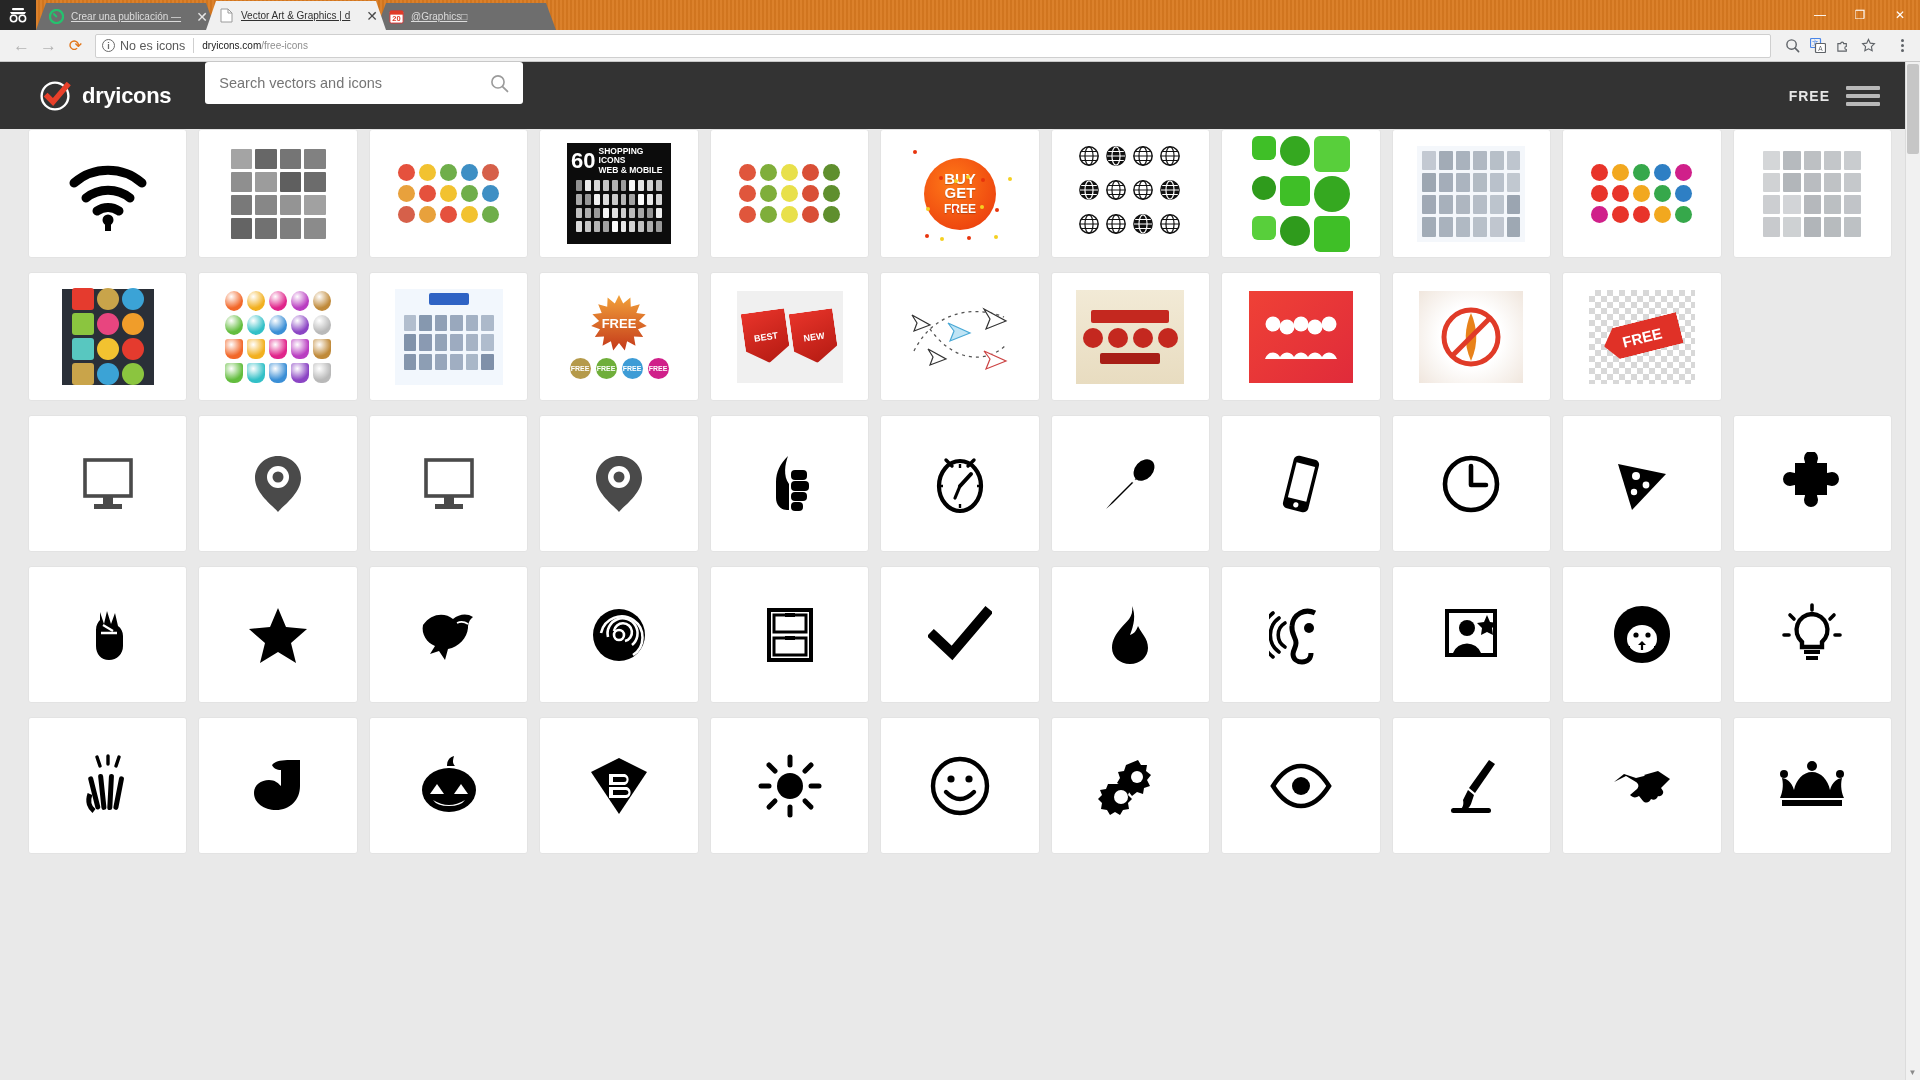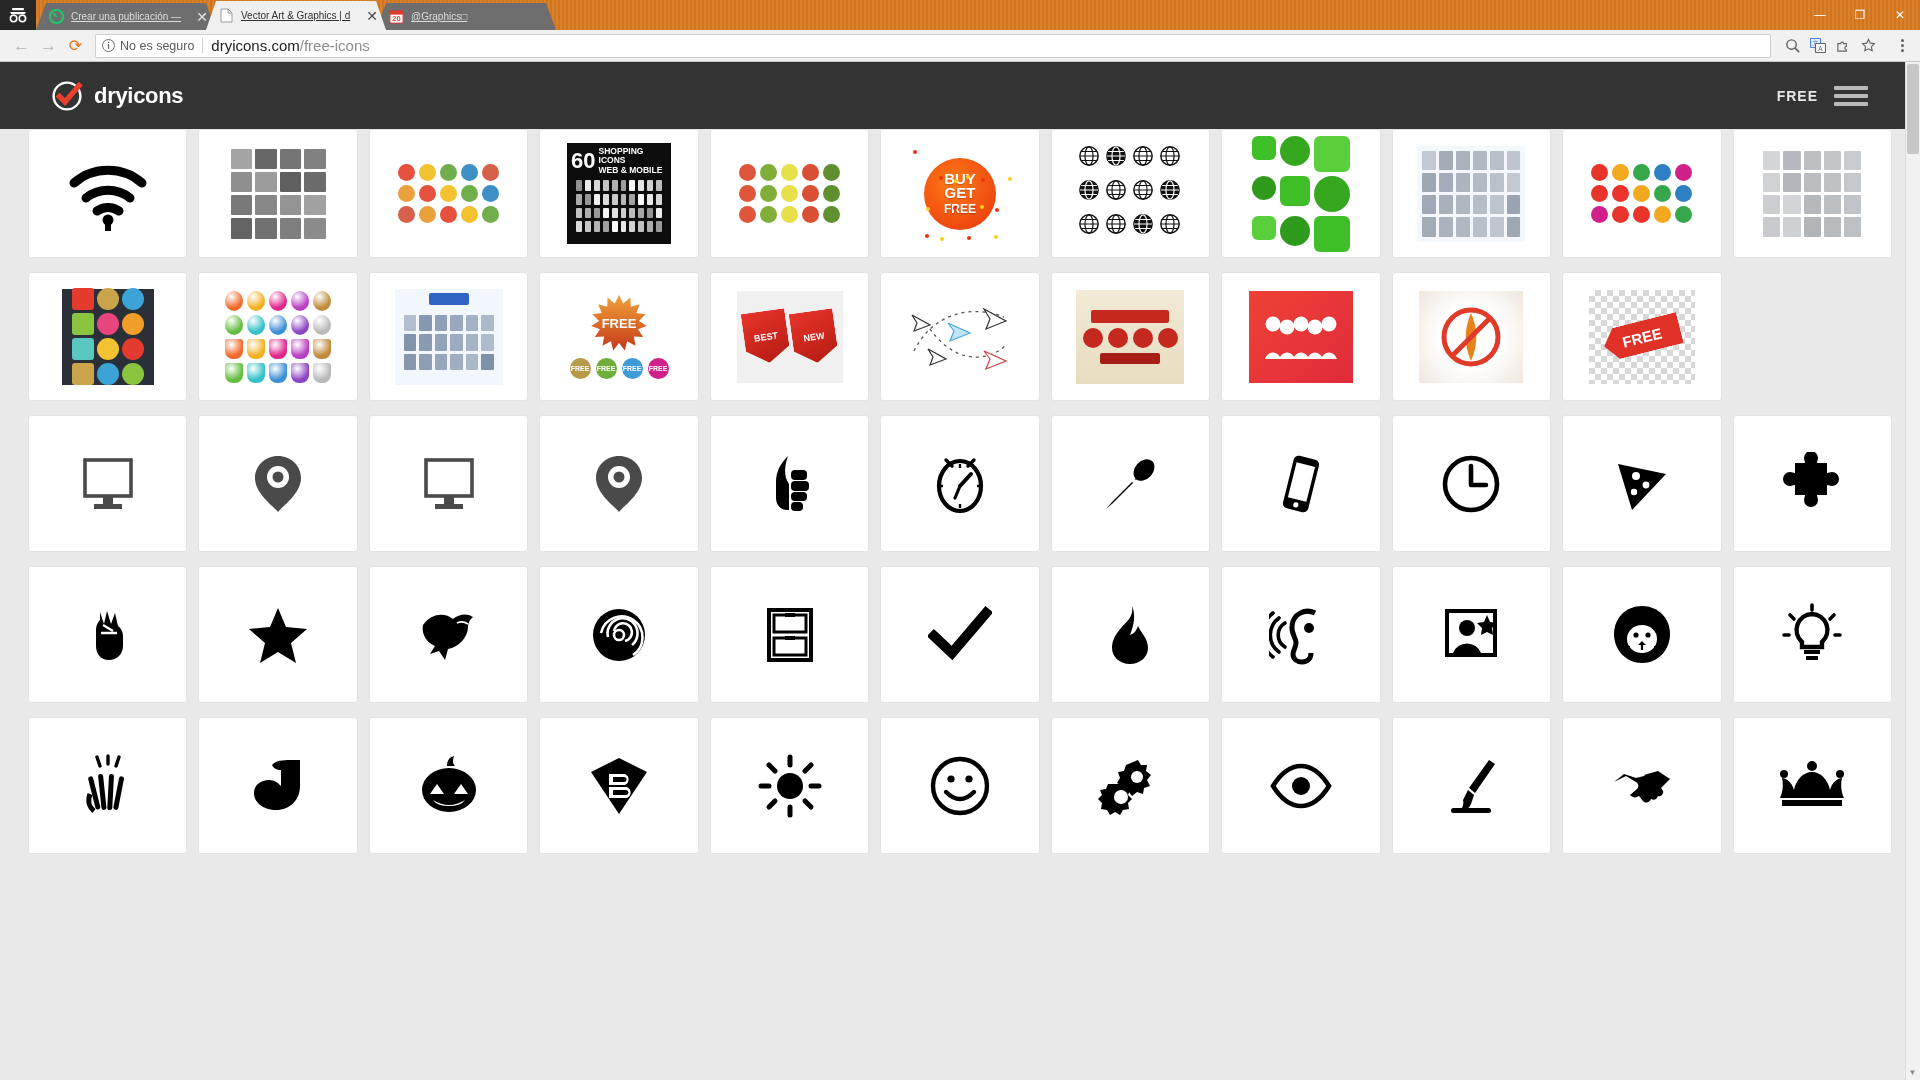--- a/index.html
+++ b/index.html
@@ -53,34 +53,34 @@
     flex: 1 1 auto; height: 24px; background: #fff; border: 1px solid #cfcfcf;
     border-radius: 2px; display: flex; align-items: center; padding: 0 6px;
     margin: 0 6px; font-size: 13px; color: #222;
   }
   #security-chip { display:flex; align-items:center; color:#5a5a5a; font-size:12.5px; }
   #security-chip .i-circle {
     width: 13px; height: 13px; border: 1.4px solid #6b6b6b; border-radius: 50%;
     font-size: 9px; display:flex; align-items:center; justify-content:center; margin-right: 5px; font-weight: bold; color:#6b6b6b;
   }
   #omni-sep { width:1px; height:15px; background:#cfcfcf; margin: 0 8px; }
-  #omni-url { font-size: 15px; color: #202020; }
+  #omni-url { font-size: 10px; color: #202020; }
   #omni-url .path { color: #8e8e8e; }
   #omni-icons { display:flex; align-items:center; gap: 10px; margin-left: 8px; color:#5f6368; }
   #menu-dots { width: 20px; display:flex; flex-direction:column; align-items:center; gap:2px; margin-left:6px;}
   #menu-dots span { width:3px; height:3px; background:#5f6368; border-radius:50%; display:block;}
 
   
   #page {
     position: absolute; left: 0; top: 62px; width: 1920px; height: 1018px;
     background: #e9e9e9; overflow: hidden;
   }
   #site-header {
     height: 67px; background: #333333; display: flex; 
-    padding: 0 28px;
+    padding: 0 16px;
   }
   #logo { display: flex; align-items: center; margin-left: 22px; }
   #logo .mark { width: 34px; height: 34px; margin-right: 10px; }
   #logo .word { color: #ffffff; font-size: 22px; font-weight: bold; letter-spacing: -0.3px; }
   #searchbox {
     margin-left: 34px; width: 318px; height: 42px; background: #fff;
     border-radius: 3px; display: flex; align-items: center; padding: 0 14px;
   }
   #searchbox input {
     flex: 1 1 auto; border: none; outline: none; font-size: 14.5px;
@@ -176,21 +176,21 @@
   </div>
 
   <div id="toolbar">
     <div class="navbtn">←</div>
     <div class="navbtn">→</div>
     <div class="navbtn reload">⟳</div>
 
     <div id="omnibox">
       <span id="security-chip">
         <span class="i-circle">i</span>
-        <span>No es seguro</span>
+        <span>No es icons</span>
       </span>
       <span id="omni-sep"></span>
       <span id="omni-url">
         <span>dryicons.com</span><span class="path">/free-icons</span>
       </span>
       <span style="flex:1 1 auto"></span>
     </div>
 
     <div id="omni-icons">
       <span>
@@ -231,20 +231,29 @@
       <div id="logo">
         <span class="mark">
           <svg width="34" height="34" viewBox="0 0 34 34">
             <circle cx="17" cy="17" r="13.4" fill="none" stroke="#ffffff" stroke-width="2.4"></circle>
             <path d="M9.5 17.5 L15 23 L29 6.5" fill="none" stroke="#e8402a" stroke-width="5.4" stroke-linecap="square" stroke-linejoin="miter"></path>
           </svg>
         </span>
         <span class="word">dryicons</span>
       </div>
 
+      <div id="searchbox">
+        <input type="text" placeholder="Search vectors and icons" style="">
+        <span>
+          <svg width="19" height="19" viewBox="0 0 20 20">
+              <circle cx="8.4" cy="8.4" r="6.4" fill="none" stroke="#9b9b9b" stroke-width="1.7"></circle>
+              <path d="M13.2 13.2 L18.4 18.4" stroke="#9b9b9b" stroke-width="1.9" stroke-linecap="round"></path>
+            </svg>
+        </span>
+      </div>
 
       <div id="menu-btn">
         <span class="mlabel">FREE</span>
         <span class="burger">
             <i></i>
             <i></i>
             <i></i>
           </span>
       </div>
     </div>

